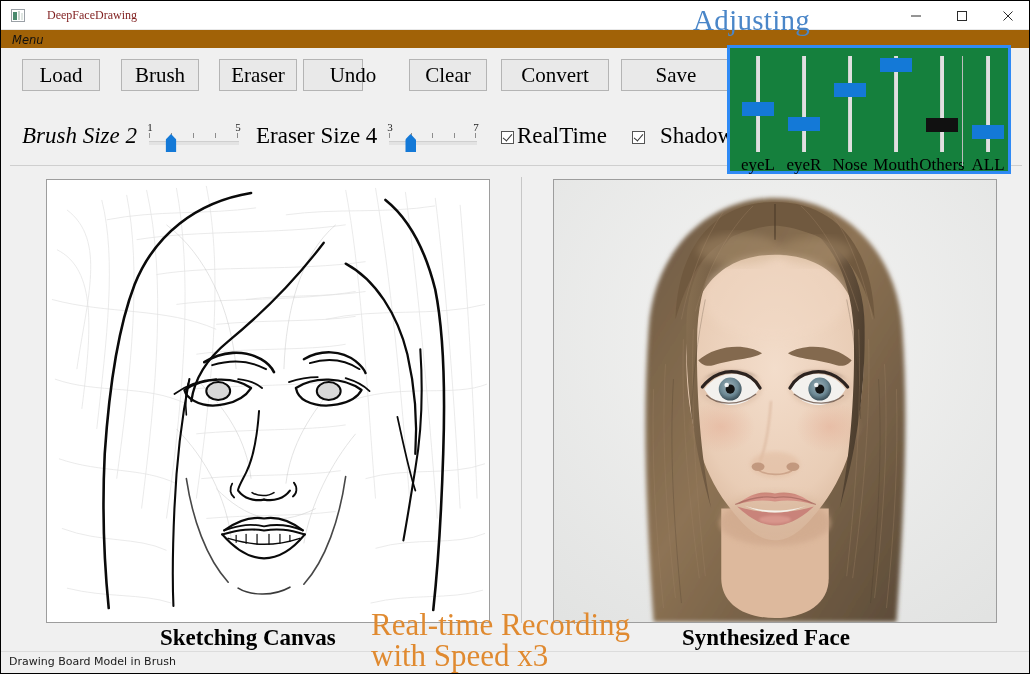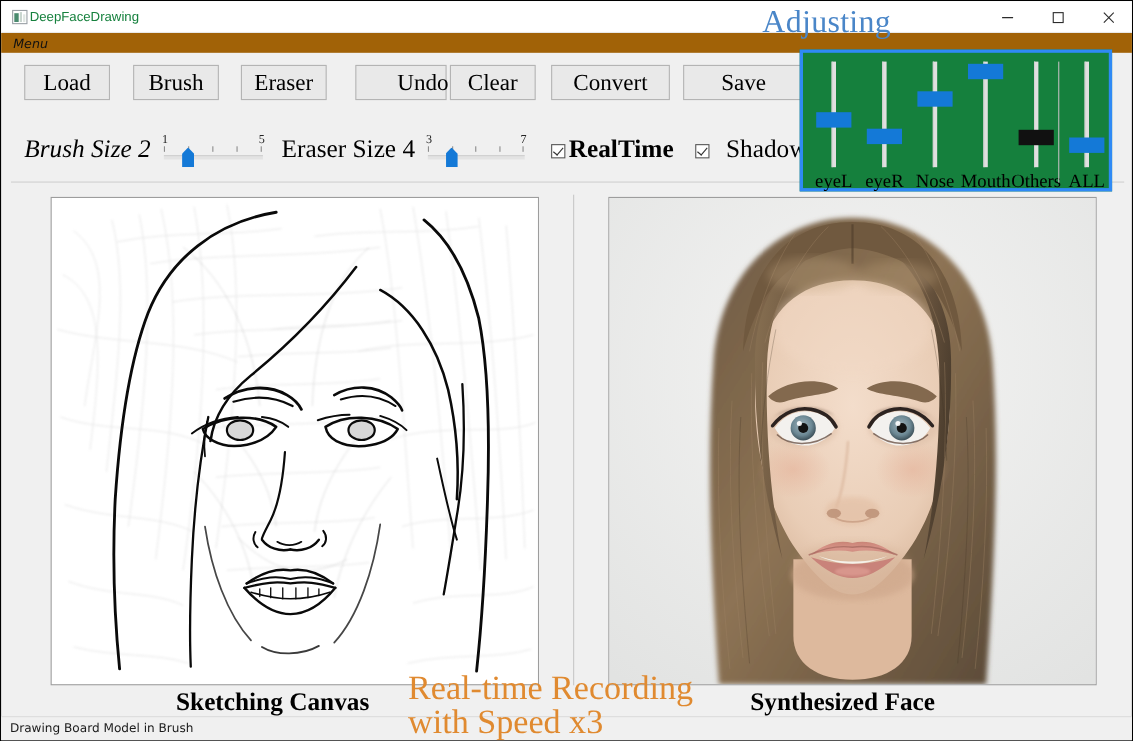--- a/index.html
+++ b/index.html
@@ -40,24 +40,24 @@
   .title-icon i {
     position: absolute;
     display: block;
     background: #4a8a6e;
   }
   .title-icon i.a { left: 1px; top: 2px; width: 4px; height: 8px; }
   .title-icon i.b { left: 6px; top: 1px; width: 2px; height: 9px; background: #c9d6cf; }
   .title-icon i.c { left: 9px; top: 3px; width: 2px; height: 7px; background: #dfe6e2; }
   .title-text {
     position: absolute;
-    left: 26px; top: 7px;
+    left: 46px; top: 7px;
     font-size: 12px;
-    color: #15803d;
-    font-family: Liberation Sans, sans-serif;
+    color: #7f1d1d;
+    font-family: Liberation Serif, serif;
     white-space: nowrap;
   }
   .winbtn {
     position: absolute;
     top: 0;
     width: 46px; height: 29px;
     display: flex;
     align-items: center;
     justify-content: center;
     color: #2b2b2b;
@@ -352,21 +352,21 @@
   </div>
 
   <div class="menubar">
     <div class="menu-item">Menu</div>
   </div>
 
   <div class="toolbar" id="toolbar">
       <div class="tbtn" style="left: 21px; width: 78px;">Load</div>
       <div class="tbtn" style="left: 120px; width: 78px;">Brush</div>
       <div class="tbtn" style="left: 218px; width: 78px;">Eraser</div>
-      <div class="tbtn" style="left: 322px; width: 83px; padding-left: 40px;">Undo</div>
+      <div class="tbtn" style="left: 302px; width: 60px; padding-left: 40px;">Undo</div>
       <div class="tbtn" style="left: 408px; width: 78px;">Clear</div>
       <div class="tbtn" style="left: 500px; width: 108px;">Convert</div>
       <div class="tbtn" style="left: 620px; width: 110px;">Save</div>
     </div>
 
   <div class="optionsrow">
 
     <div class="opt-label" style="left:21px;font-style:italic;">Brush Size 2</div>
     <div class="hslider" id="brush-slider" style="left:148px; top:7px; width:90px;">
         <div class="track"></div>
@@ -386,21 +386,21 @@
         <div class="tick" style="left: 0px;"></div>
         <div class="tick" style="left: 21.5px;"></div>
         <div class="tick" style="left: 43px;"></div>
         <div class="tick" style="left: 64.5px;"></div>
         <div class="tick" style="left: 86px;"></div>
         <div class="ticklabel" style="left: 1px;">3</div>
         <div class="ticklabel" style="left: 87px;">7</div>
         <div class="handle" style="left: 21.5px;"></div>
       </div>
 
-    <div class="checkopt" style="left:500px;font-weight:bold;">
+    <div class="checkopt" style="left:500px;">
       <span class="checkbox checked"></span>
       <span>RealTime</span>
     </div>
 
     <div class="checkopt" style="left:631px;gap:12px;">
       <span class="checkbox checked"></span>
       <span>Shadow</span>
     </div>
   </div>
 

